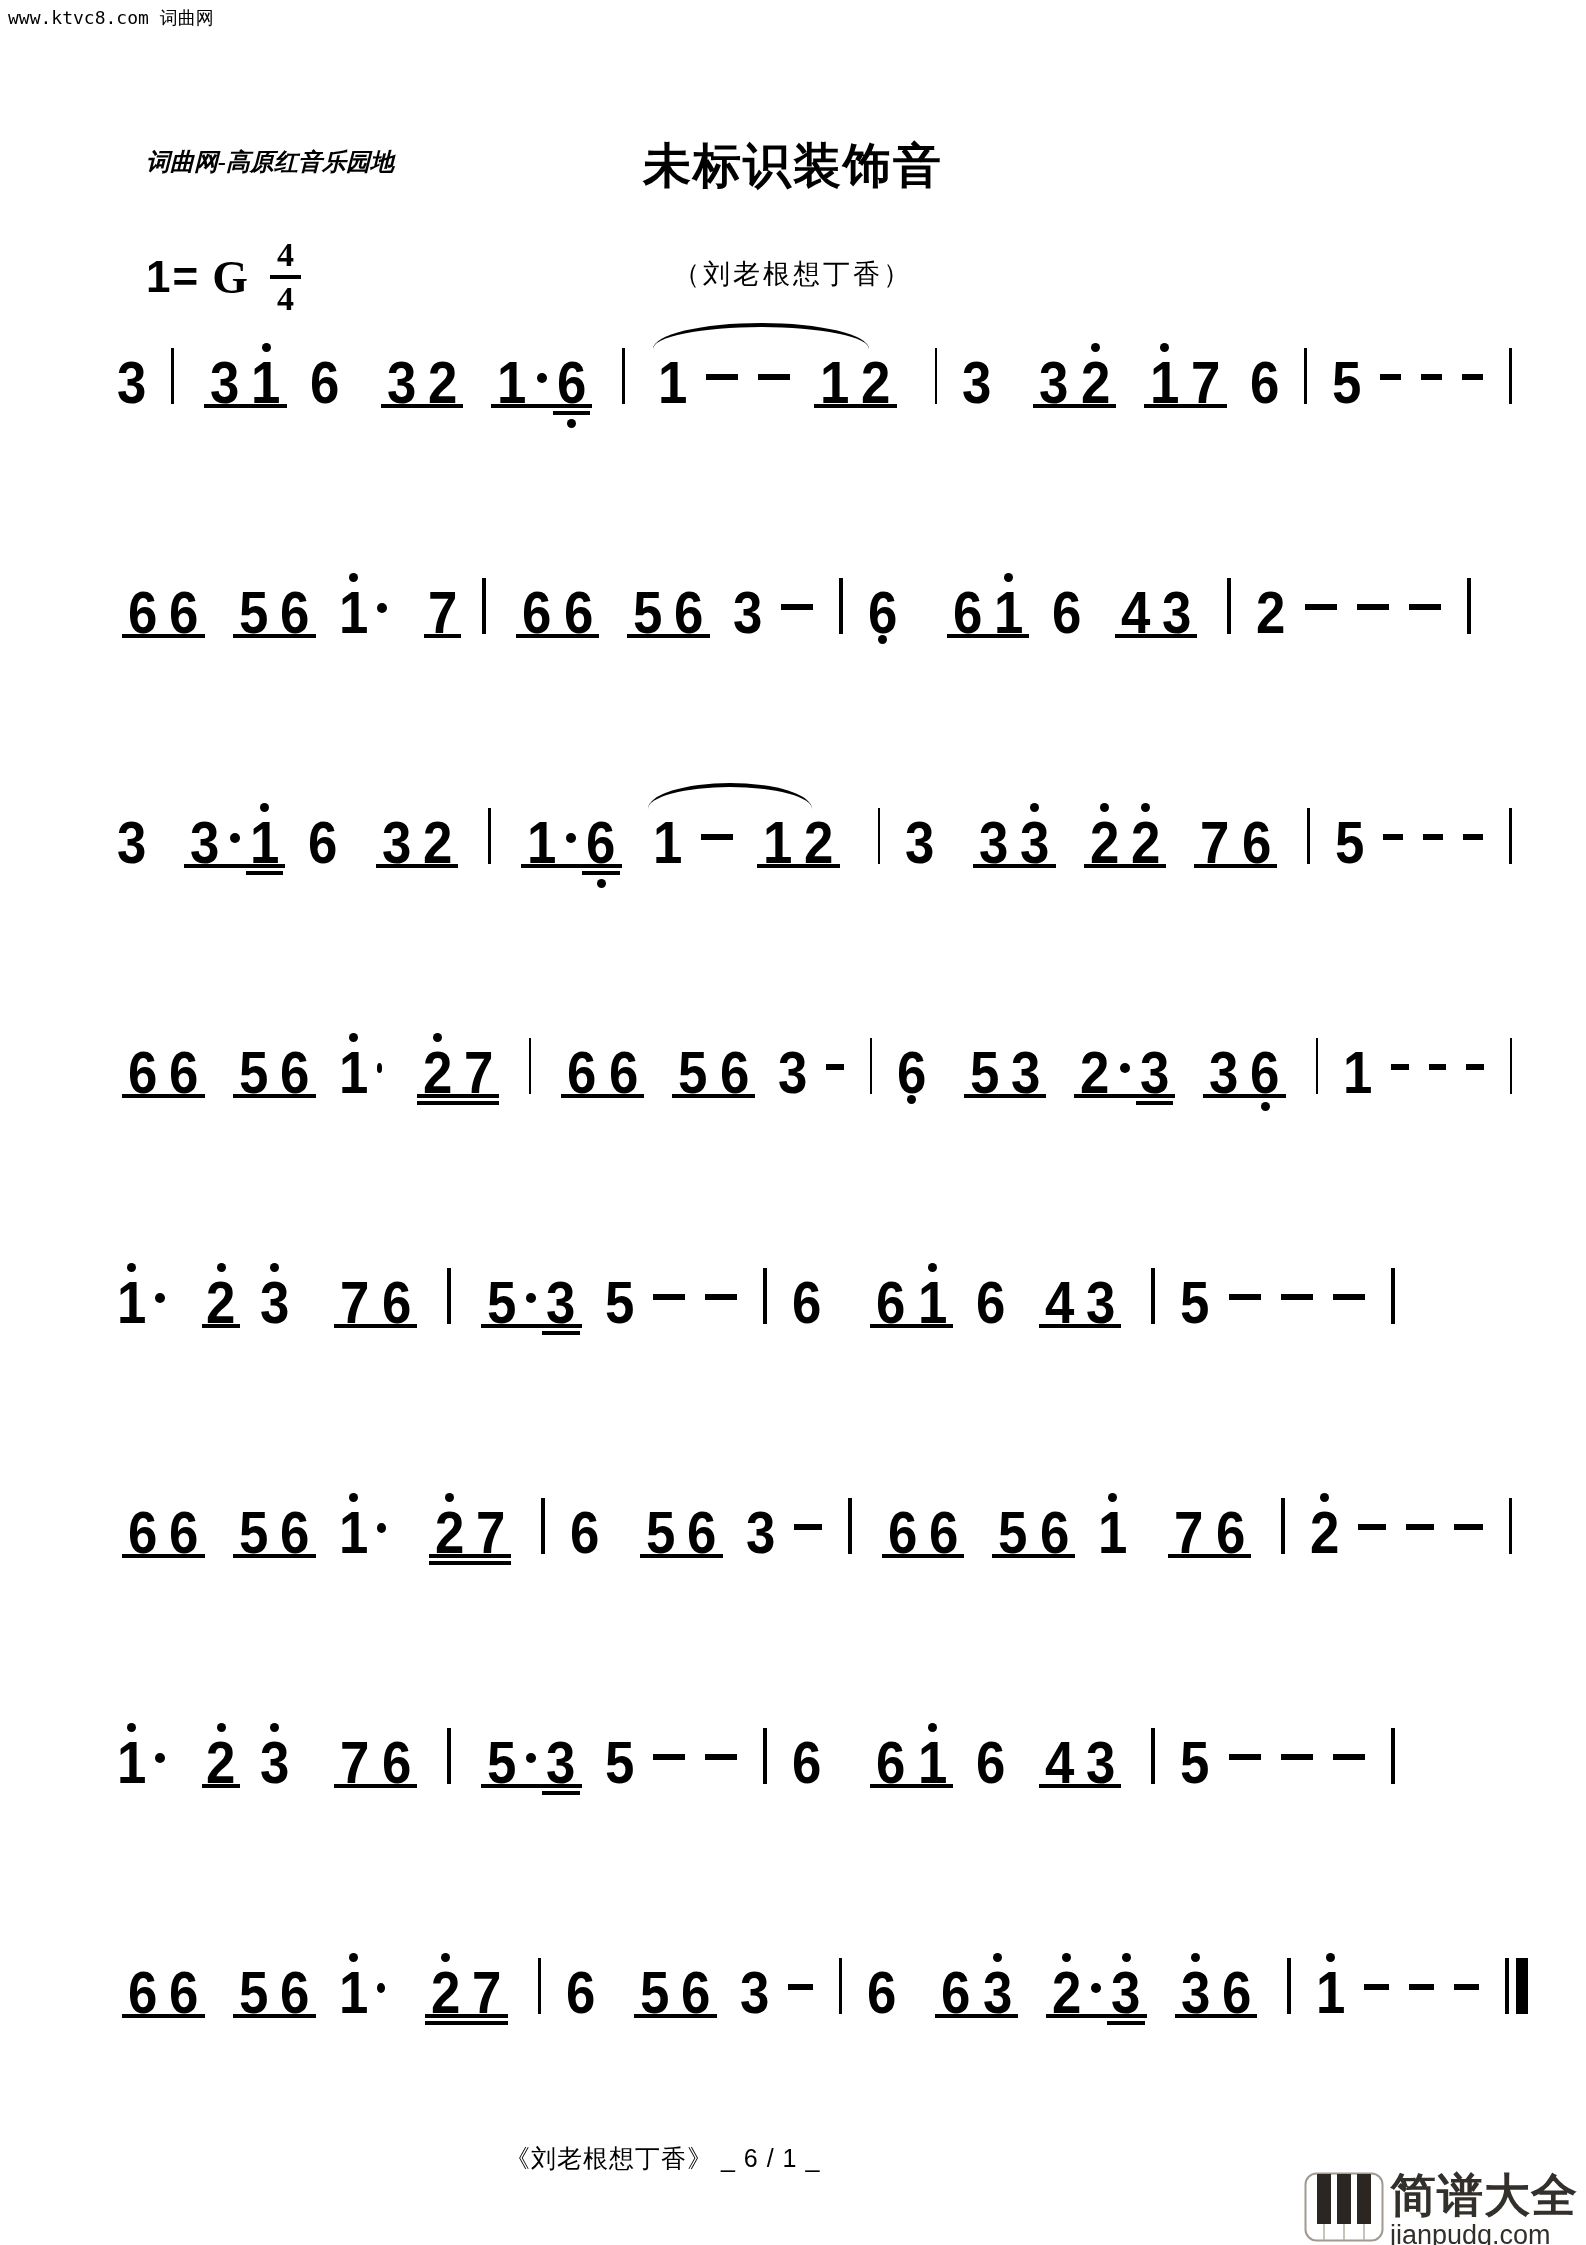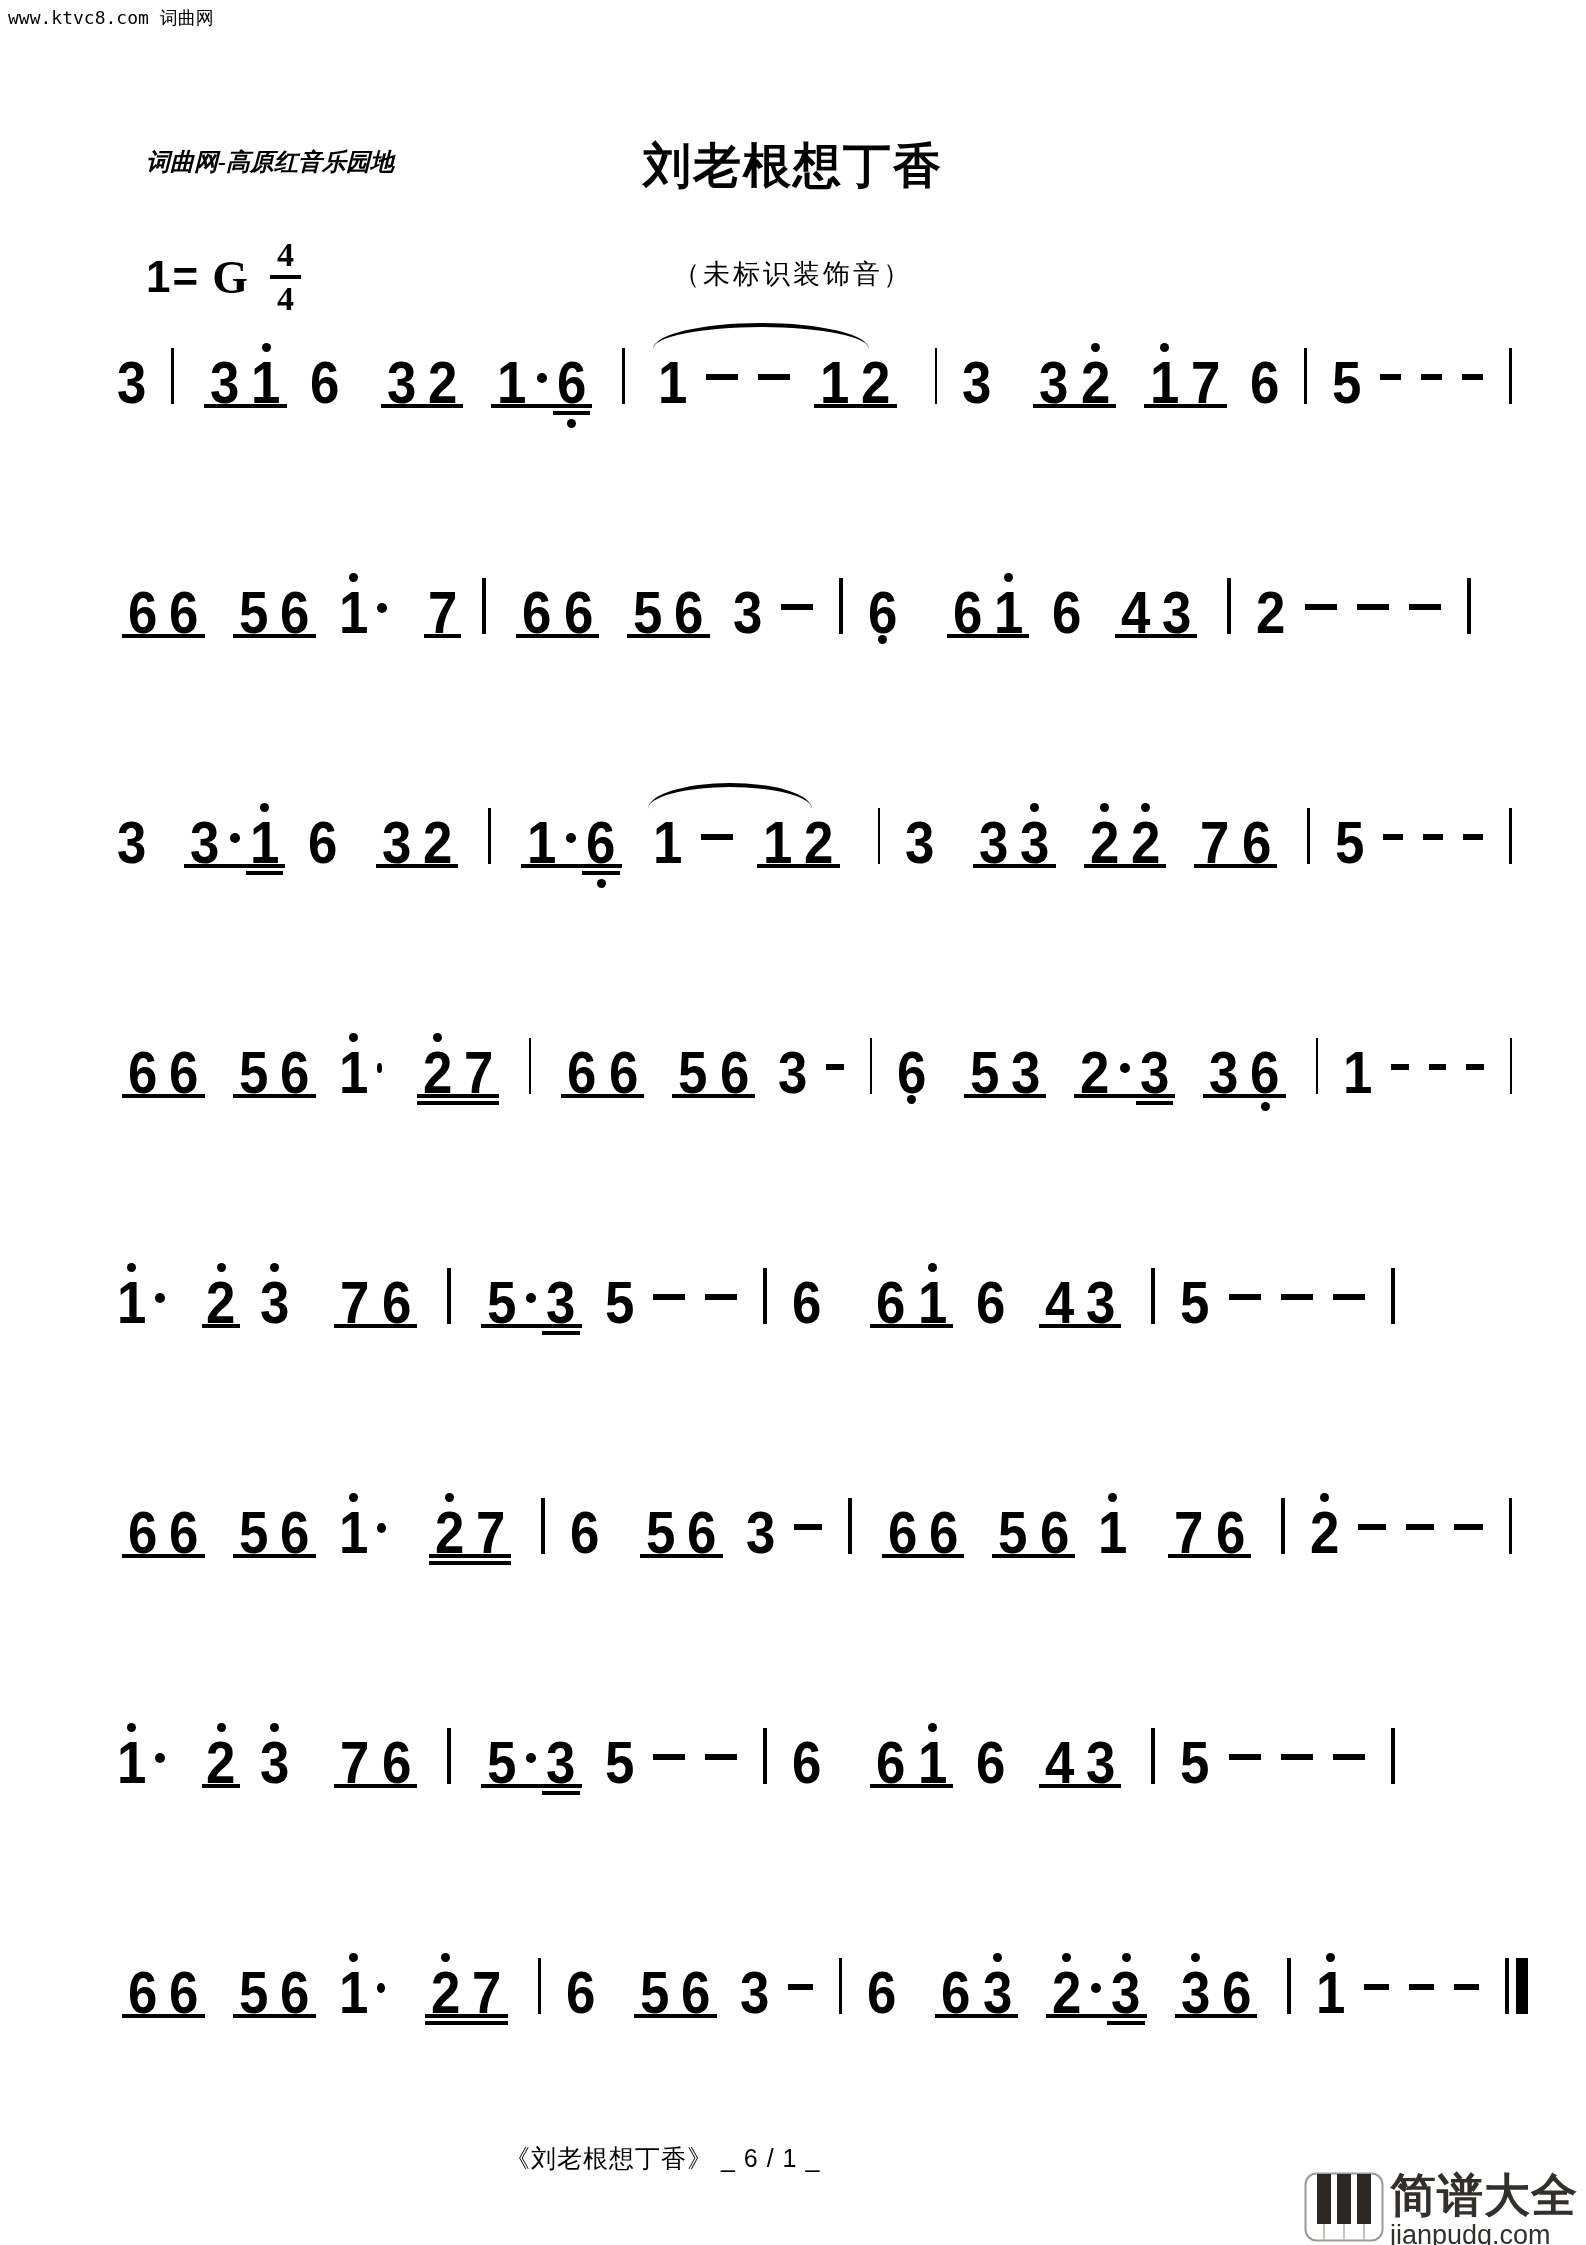--- a/index.html
+++ b/index.html
@@ -70,32 +70,32 @@
 </style>
 </head>
 <body>
 
 <div class="sheet">
 
   <div class="watermark">www.ktvc8.com 词曲网</div>
 
   <div class="source">词曲网-高原红音乐园地</div>
 
-  <div class="title">刘老根想丁香</div>
+  <div class="title">未标识装饰音</div>
 
   <div class="keysig">
     <span class="key-prefix">1=</span>
     <span class="key-note">G</span>
     <span class="timesig">
       <span class="num">4</span>
       <span class="den">4</span>
     </span>
   </div>
 
-  <div class="subtitle">（未标识装饰音）</div>
+  <div class="subtitle">（刘老根想丁香）</div>
 
   <div class="score">
     <div class="music-line">
         <span class="tok note">
           <span class="digit">3</span>
         </span>
         <span class="tok bar"></span>
         <span class="tok grp">
           <span class="tok note">
             <span class="digit">3</span>

